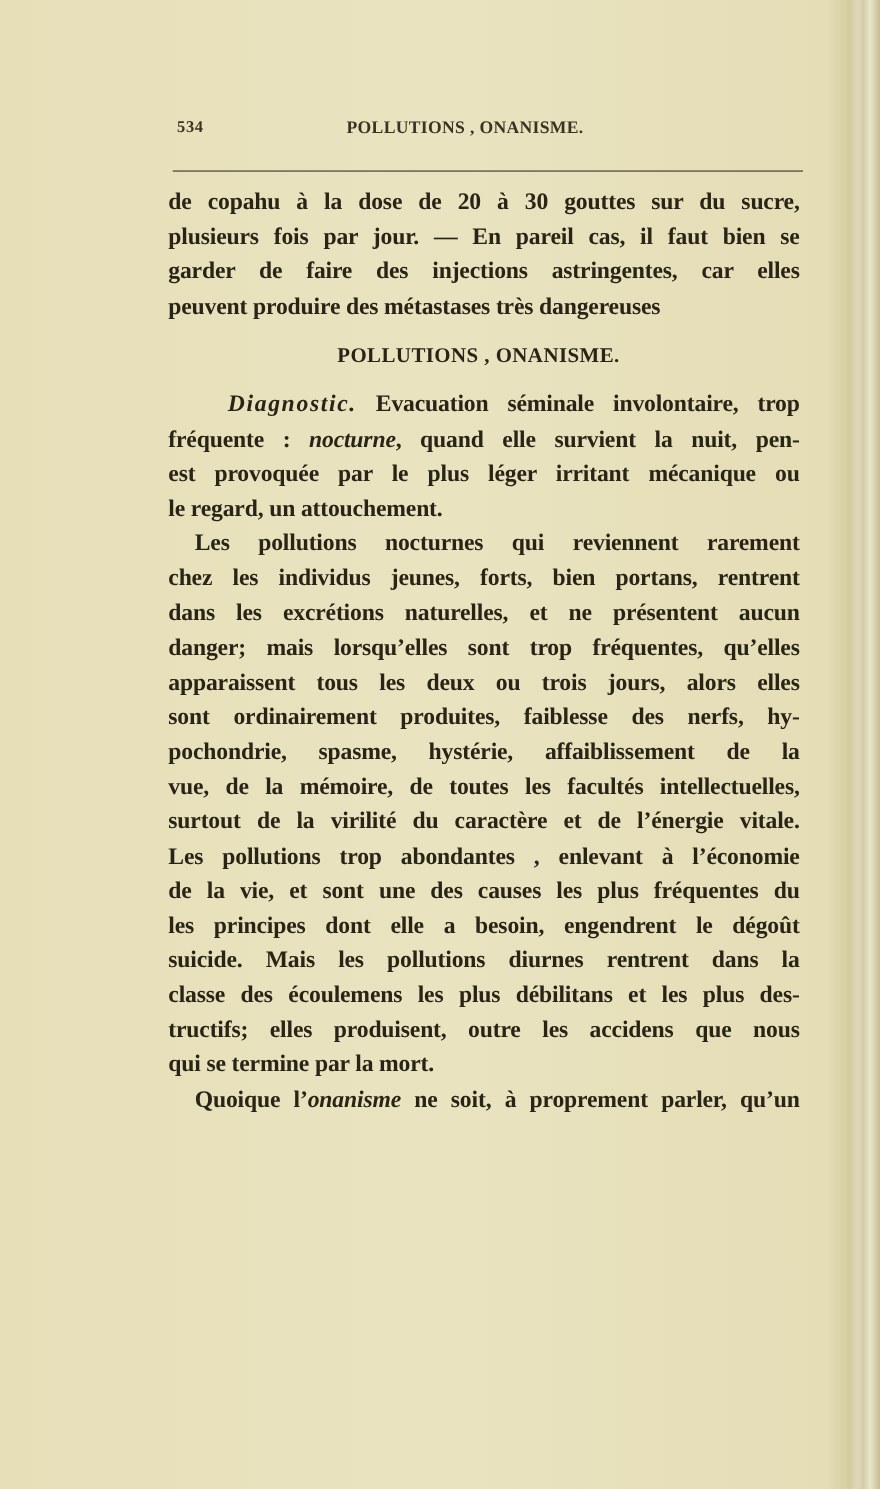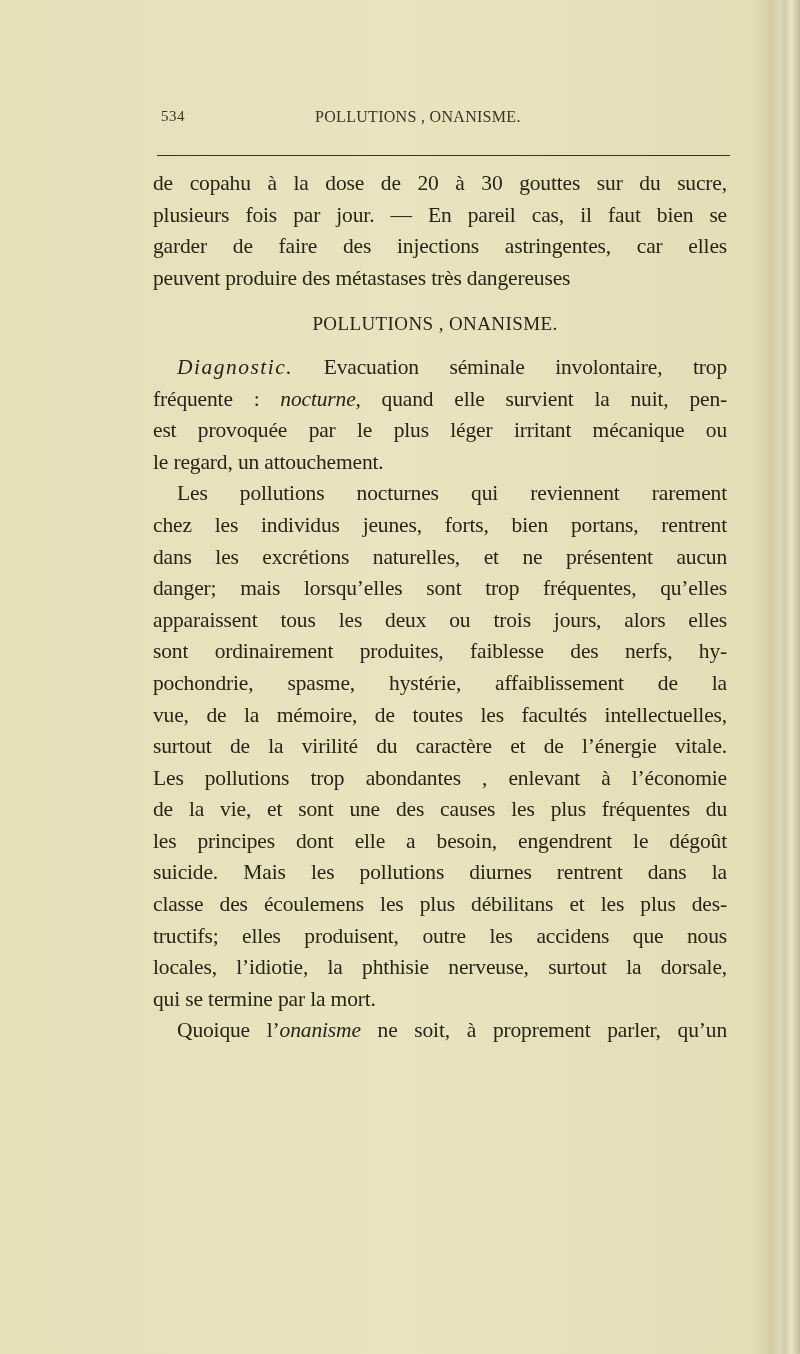--- a/index.html
+++ b/index.html
@@ -10,20 +10,21 @@
       background: #e8e2bf;
       position: relative;
       font-family: "Liberation Serif", "DejaVu Serif", serif;
       color: #2a2417;
     }
     .page {
       position: absolute;
       left: 0; top: 0;
       width: 800px; height: 1354px;
       background: linear-gradient(90deg, #e6dfb8 0%, #e9e3c0 50%, #e4ddb6 94%, #d5cda2 96.5%, #ece7c8 97.5%, #d8d0a8 100%);
+      font-weight: bold;
     }
     .spine-shadow {
       position: absolute;
       right: 0; top: 0;
       width: 30px; height: 1354px;
       background: linear-gradient(90deg, rgba(0,0,0,0) 0%, rgba(120,110,70,0.18) 50%, rgba(255,255,240,0.3) 70%, rgba(120,110,70,0.2) 100%);
     }
     .running-head {
       position: absolute;
       top: 108px;
@@ -73,21 +74,21 @@
     .indent { text-indent: 24px; }
     .section-heading {
       text-align: center !important;
       text-align-last: center !important;
       font-size: 19px;
       letter-spacing: 0.4px;
       margin: 14px 0 12px 0 !important;
       padding-right: 10px;
     }
     .ital { font-style: italic; }
-    .spaced { letter-spacing: 1.5px; }
+    .spaced { letter-spacing: 1.5px; margin-left: 30px; }
   </style>
 </head>
 <body>
 
 <div class="page">
   <div class="spine-shadow"></div>
 
   <div class="running-head">
     <span class="folio">534</span>
     <span class="head-title">POLLUTIONS , ONANISME.</span>
@@ -116,18 +117,17 @@
     <p>sont ordinairement produites, faiblesse des nerfs, hy-</p>
     <p>pochondrie, spasme, hystérie, affaiblissement de la</p>
     <p>vue, de la mémoire, de toutes les facultés intellectuelles,</p>
     <p>surtout de la virilité du caractère et de l’énergie vitale.</p>
     <p>Les pollutions trop abondantes , enlevant à l’économie</p>
     <p>de la vie, et sont une des causes les plus fréquentes du</p>
     <p>les principes dont elle a besoin, engendrent le dégoût</p>
     <p>suicide. Mais les pollutions diurnes rentrent dans la</p>
     <p>classe des écoulemens les plus débilitans et les plus des-</p>
     <p>tructifs; elles produisent, outre les accidens que nous</p>
-    <p>locales, l’idiotie, la phthisie nerveuse, surtout la dorsale,</p>
     <p class="last-line">qui se termine par la mort.</p>
 
     <p class="indent"><span>Quoique l’</span><span class="ital">onanisme</span><span> ne soit, à proprement parler, qu’un</span></p>
   </div>
 </div>
 
 </body></html>

